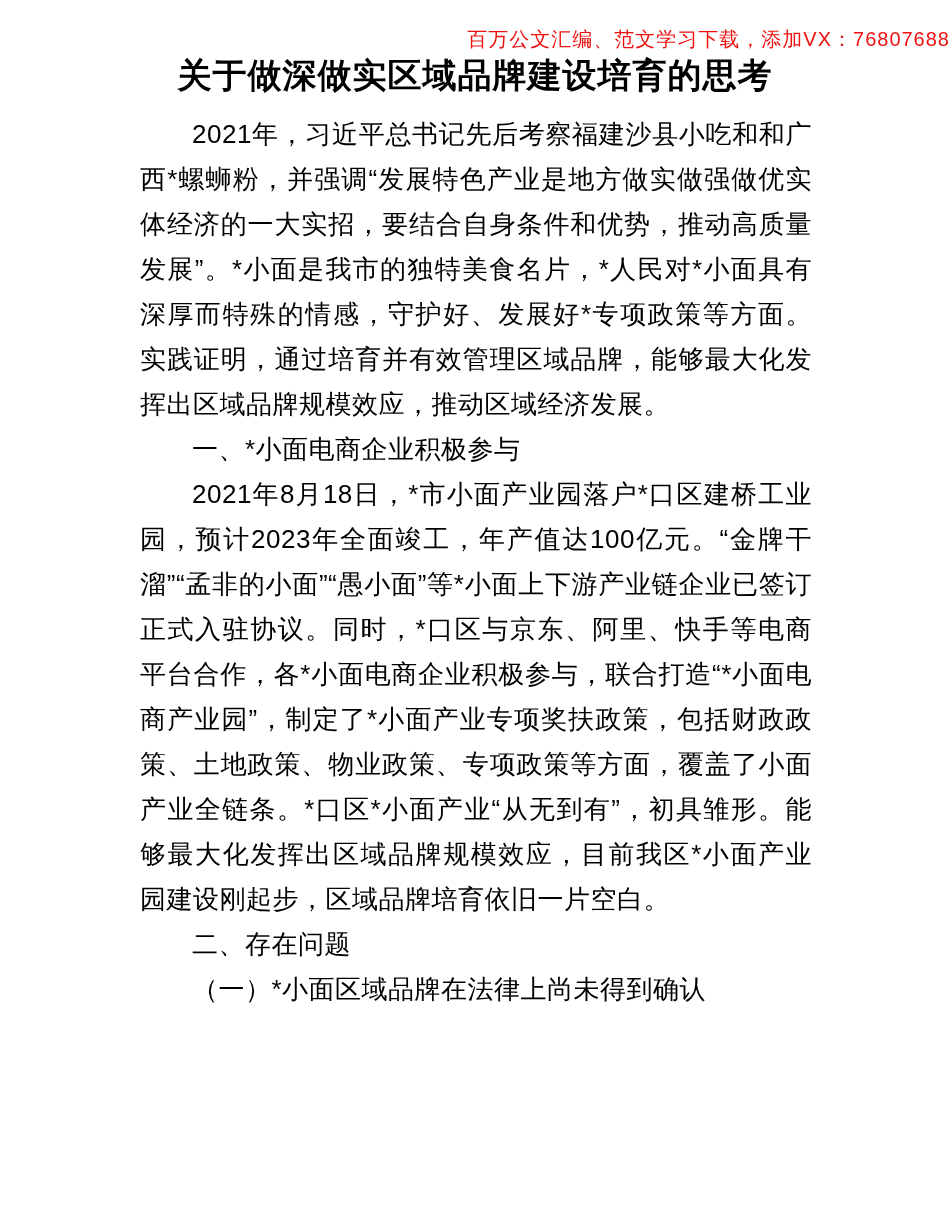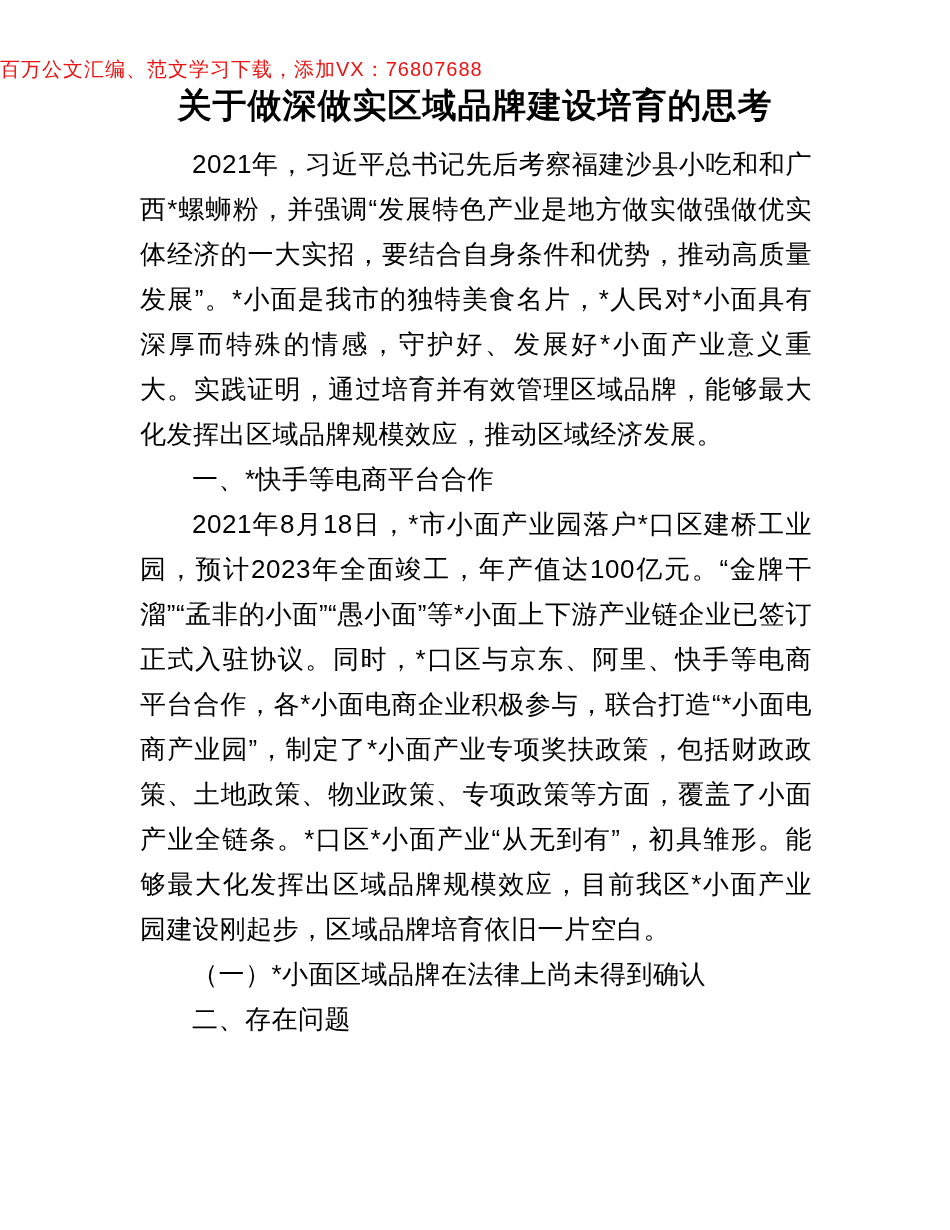--- a/index.html
+++ b/index.html
@@ -10,22 +10,22 @@
   .page {
     position: relative;
     width: 950px;
     height: 1230px;
     background: #ffffff;
     overflow: hidden;
     font-family: "Liberation Sans", "DejaVu Sans", sans-serif;
     color: #000000;
   }
   .promo-banner {
-    padding-top: 56px;
-    text-align: left;
+    padding-top: 26px;
+    text-align: right;
     font-size: 20px;
     line-height: 26px;
     letter-spacing: 1px;
     color: #ee1111;
     font-weight: normal;
   }
   .doc-title {
     text-align: center;
     font-size: 34px;
     line-height: 46px;
@@ -61,25 +61,25 @@
 <body>
 
 <div class="page">
 
   <div class="promo-banner">百万公文汇编、范文学习下载，添加VX：76807688</div>
 
   <div class="doc-title">关于做深做实区域品牌建设培育的思考</div>
 
   <div class="doc-content">
 
-    <p class="doc-para">2021年，习近平总书记先后考察福建沙县小吃和和广西*螺蛳粉，并强调“发展特色产业是地方做实做强做优实体经济的一大实招，要结合自身条件和优势，推动高质量发展”。*小面是我市的独特美食名片，*人民对*小面具有深厚而特殊的情感，守护好、发展好*小面产业意义重大。实践证明，通过培育并有效管理区域品牌，能够最大化发挥出区域品牌规模效应，推动区域经济发展。</p>
+    <p class="doc-para">2021年，习近平总书记先后考察福建沙县小吃和和广西*螺蛳粉，并强调“发展特色产业是地方做实做强做优实体经济的一大实招，要结合自身条件和优势，推动高质量发展”。*小面是我市的独特美食名片，*人民对*小面具有深厚而特殊的情感，守护好、发展好*专项政策等方面。实践证明，通过培育并有效管理区域品牌，能够最大化发挥出区域品牌规模效应，推动区域经济发展。</p>
 
-    <p class="doc-heading">一、*快手等电商平台合作</p>
+    <p class="doc-heading">一、*小面电商企业积极参与</p>
 
     <p class="doc-para">2021年8月18日，*市小面产业园落户*口区建桥工业园，预计2023年全面竣工，年产值达100亿元。“金牌干溜”“孟非的小面”“愚小面”等*小面上下游产业链企业已签订正式入驻协议。同时，*口区与京东、阿里、快手等电商平台合作，各*小面电商企业积极参与，联合打造“*小面电商产业园”，制定了*小面产业专项奖扶政策，包括财政政策、土地政策、物业政策、专项政策等方面，覆盖了小面产业全链条。*口区*小面产业“从无到有”，初具雏形。能够最大化发挥出区域品牌规模效应，目前我区*小面产业园建设刚起步，区域品牌培育依旧一片空白。</p>
 
+    <p class="doc-heading">二、存在问题</p>
+
     <p class="doc-heading">（一）*小面区域品牌在法律上尚未得到确认</p>
-
-    <p class="doc-heading">二、存在问题</p>
 
   </div>
 
 </div>
 
 </body></html>

